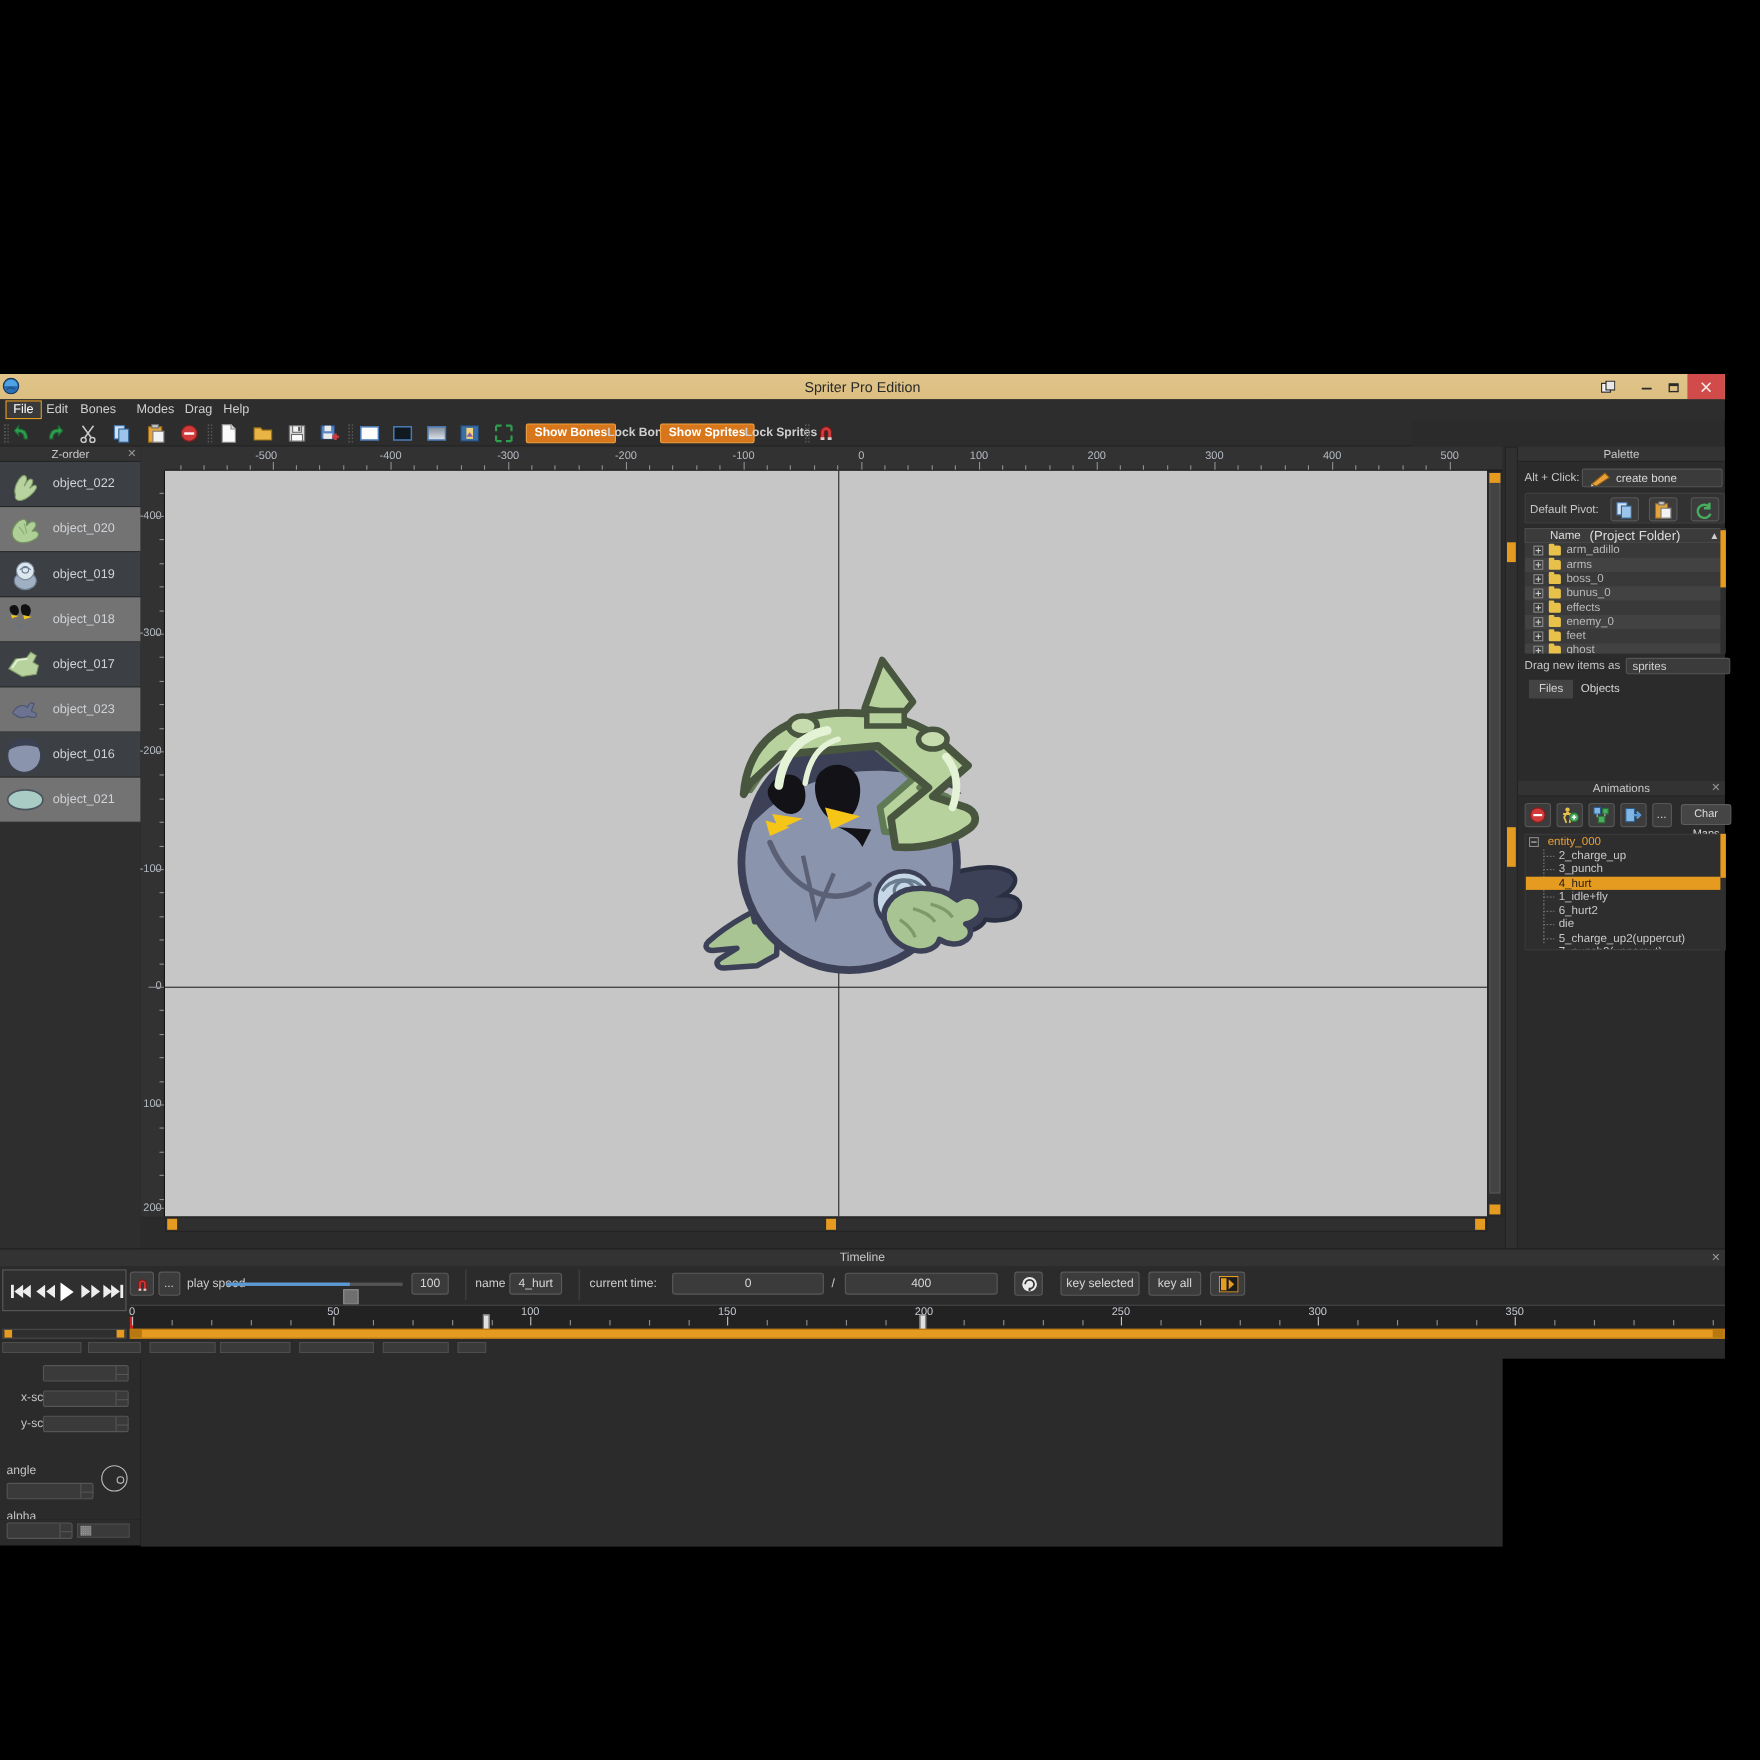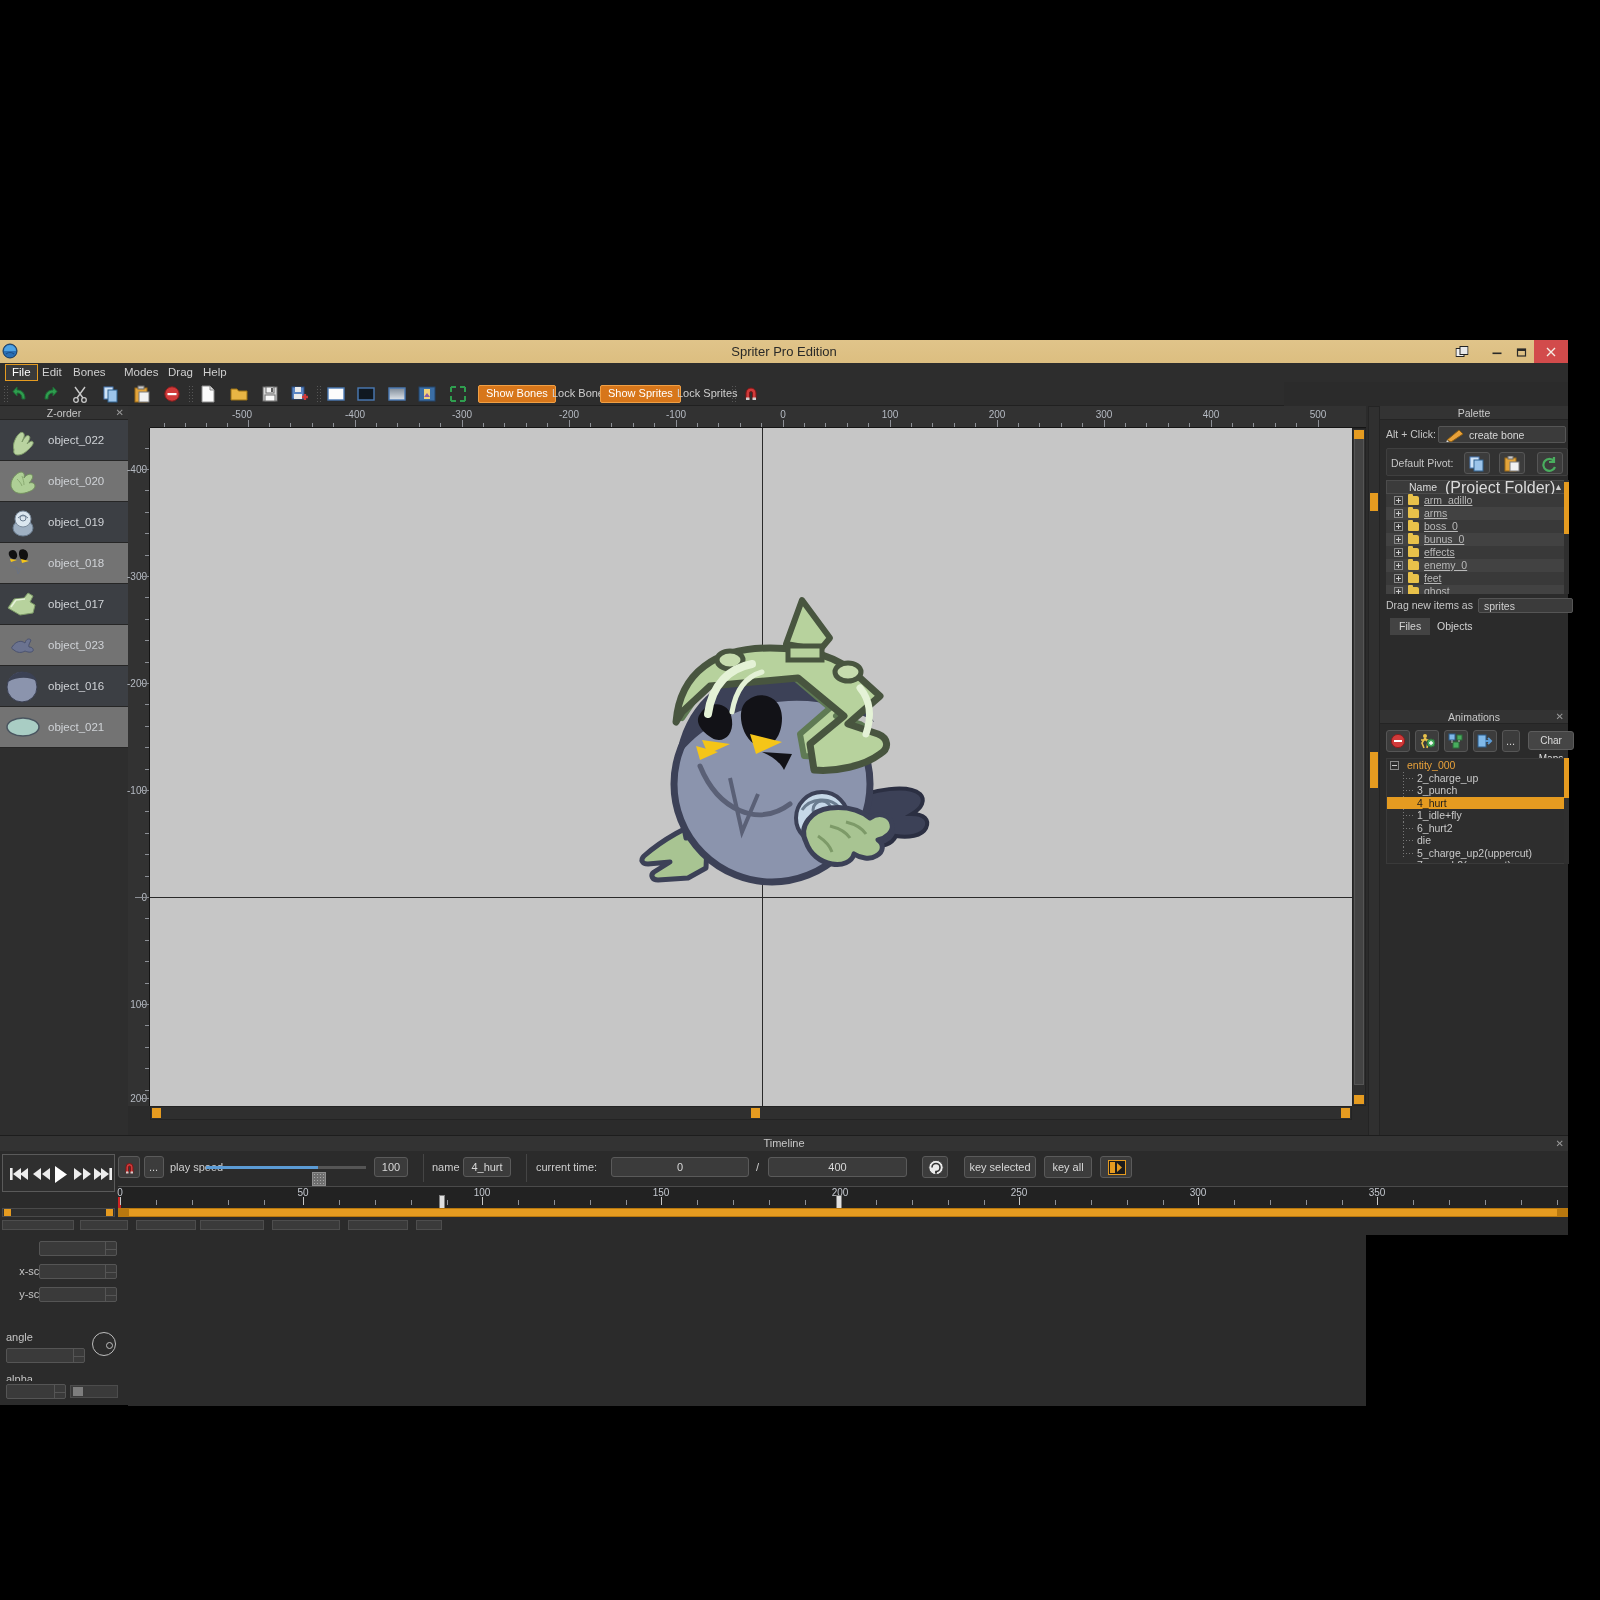--- a/index.html
+++ b/index.html
@@ -27,21 +27,21 @@
   #tb-close .tb-glyph { color:#f0e8e0; font-size:14px; }
 
   
   #menubar { position:absolute; left:0; top:23px; width:1568px; height:19px; background:#2d2d2d; }
   .menu-item { position:absolute; top:1px; height:17px; line-height:17px; font-size:11.5px;
                color:#cfcfcf; padding:0 6px; cursor:pointer; }
   .menu-item.sel { background:#3a3a3a; border:1px solid #e59b20; color:#fff; line-height:15px; }
 
   
   #toolbar { position:absolute; left:0; top:42px; width:1284px; height:24px; background:#2d2d2d;
-             border-bottom:1px solid #202020; }
+             border-bottom:1px solid #202020;font-weight:bold; }
   .tb-sep { position:absolute; top:3px; width:5px; height:18px;
             background-image:radial-gradient(#565656 1px, transparent 1px);
             background-size:3px 3px; }
   .tbi { position:absolute; top:3px; width:18px; height:18px; cursor:pointer; }
   .tb-lbl { position:absolute; top:3px; height:18px; line-height:17px; font-size:11px;
             padding:0 7px; color:#cfcfcf; border-radius:2px; cursor:pointer; white-space:nowrap; }
   .tb-lbl.on { background:#d7761a; color:#fff; border:1px solid #f0a045; line-height:15px; }
 
   
   #leftdock { position:absolute; left:0px; top:66px; width:128px; height:763px; background:#2b2b2b; }
@@ -134,21 +134,21 @@
   #filetree { position:absolute; left:6px; top:88px; width:182px; height:100px; background:#393939; overflow:hidden; }
   .ft-row { position:relative; height:13px; font-size:10.5px; color:#b9b9b9; }
   .ft-row.alt { background:#424242; }
   .ft-exp { position:absolute; left:8px; top:2px; width:9px; height:9px; border:1px solid #8a8a8a; }
   .ft-exp:before{content:"";position:absolute;left:1px;top:3px;width:5px;height:1px;background:#ccc;}
   .ft-exp:after {content:"";position:absolute;left:3px;top:1px;width:1px;height:5px;background:#ccc;}
   .ft-folder { position:absolute; left:22px; top:2px; width:11px; height:9px; background:#e8c14a;
                border-radius:1px 2px 1px 1px; }
   .ft-folder:after { content:""; position:absolute; left:0; top:-2px; width:5px; height:3px;
                      background:#e8c14a; border-radius:1px 1px 0 0;}
-  .ft-name { position:absolute; left:38px; top:0; line-height:13px;text-decoration:underline; }
+  .ft-name { position:absolute; left:38px; top:0; line-height:13px; }
   #ft-vscroll { position:absolute; left:184px; top:74px; width:5px; height:114px; background:#2f2f2f; }
   #ft-vthumb { position:absolute; left:0; top:2px; width:5px; height:52px; background:#e59b20; }
   #dragnew { position:absolute; left:6px; top:192px; width:182px; height:16px; }
   #dragnew-field { position:absolute; left:92px; top:0; width:95px; height:15px; background:#3b3b3b;
                    border:1px solid #555; border-radius:2px; }
   #dragnew-field span { position:absolute; left:5px; top:0; height:15px; line-height:15px; font-size:10.5px; color:#cfcfcf;}
   #fo-tabs { position:absolute; left:6px; top:212px; width:182px; height:18px; }
   .fo-tab { position:absolute; top:0; height:17px; line-height:17px; font-size:10.5px; padding:0 9px;
             color:#d3d3d3; cursor:pointer; }
   .fo-tab.active { background:#434343; }
@@ -692,21 +692,21 @@
           </svg>
         </div>
         <div class="pv-btn" style="left:150px;">
           <svg style="position:absolute;left:4px;top:3px;" width="17" height="16" viewBox="0 0 17 16">
             <path d="M13 11 A6 6 0 1 1 12 5 M12 1 v5 h-5" fill="none" stroke="#49ad5e" stroke-width="2.2"></path>
           </svg>
         </div>
       </div>
       <div id="filetree-head">
         <span style="position:absolute;left:22px;top:0;line-height:13px;font-size:10.5px;color:#dcdcdc;">Name</span>
-        <span style="position:absolute;left:58px;top:0;line-height:13px;font-size:16px;color:#dcdcdc;">(Project Folder)</span>
+        <span style="position:absolute;left:58px;top:0;line-height:13px;font-size:12px;color:#dcdcdc;">(Project Folder)</span>
         <span style="position:absolute;right:4px;top:0;line-height:13px;font-size:9px;color:#cfcfcf;">▲</span>
       </div>
       <div id="filetree">
         <div class="ft-row">
               <span class="ft-exp"></span>
               <span class="ft-folder"></span>
               <span class="ft-name">arm_adillo</span>
             </div>
         <div class="ft-row alt">
               <span class="ft-exp"></span>

